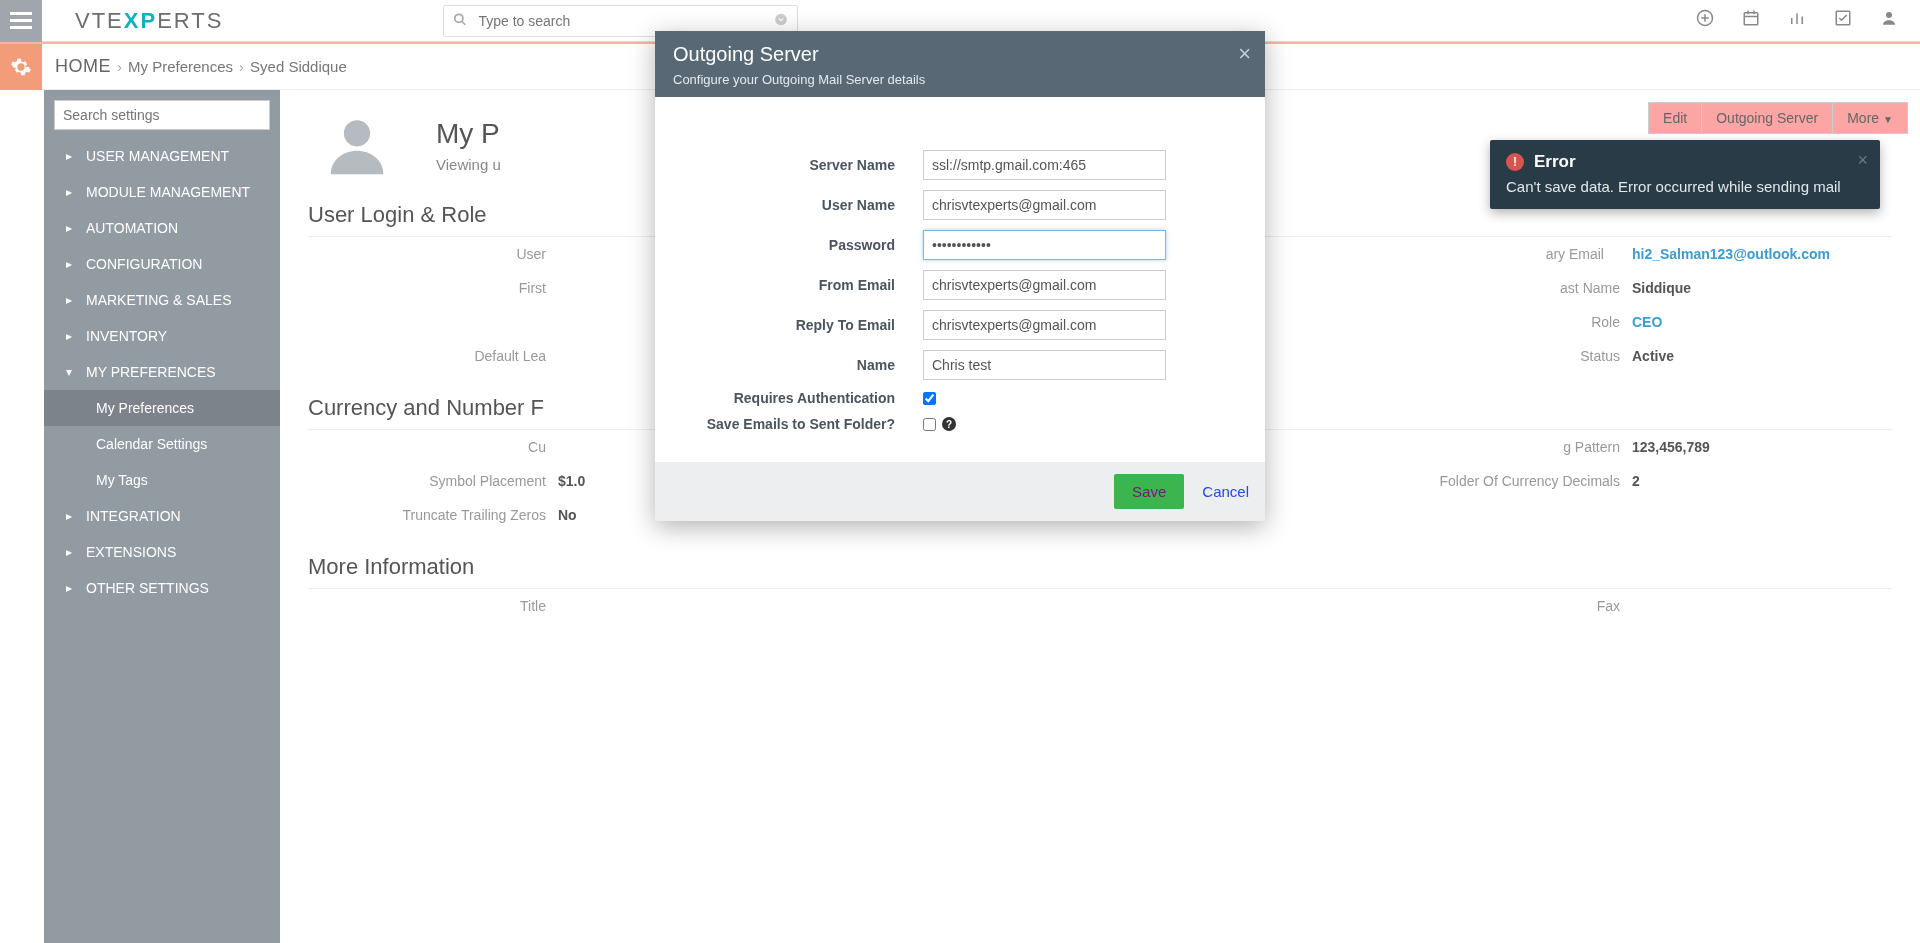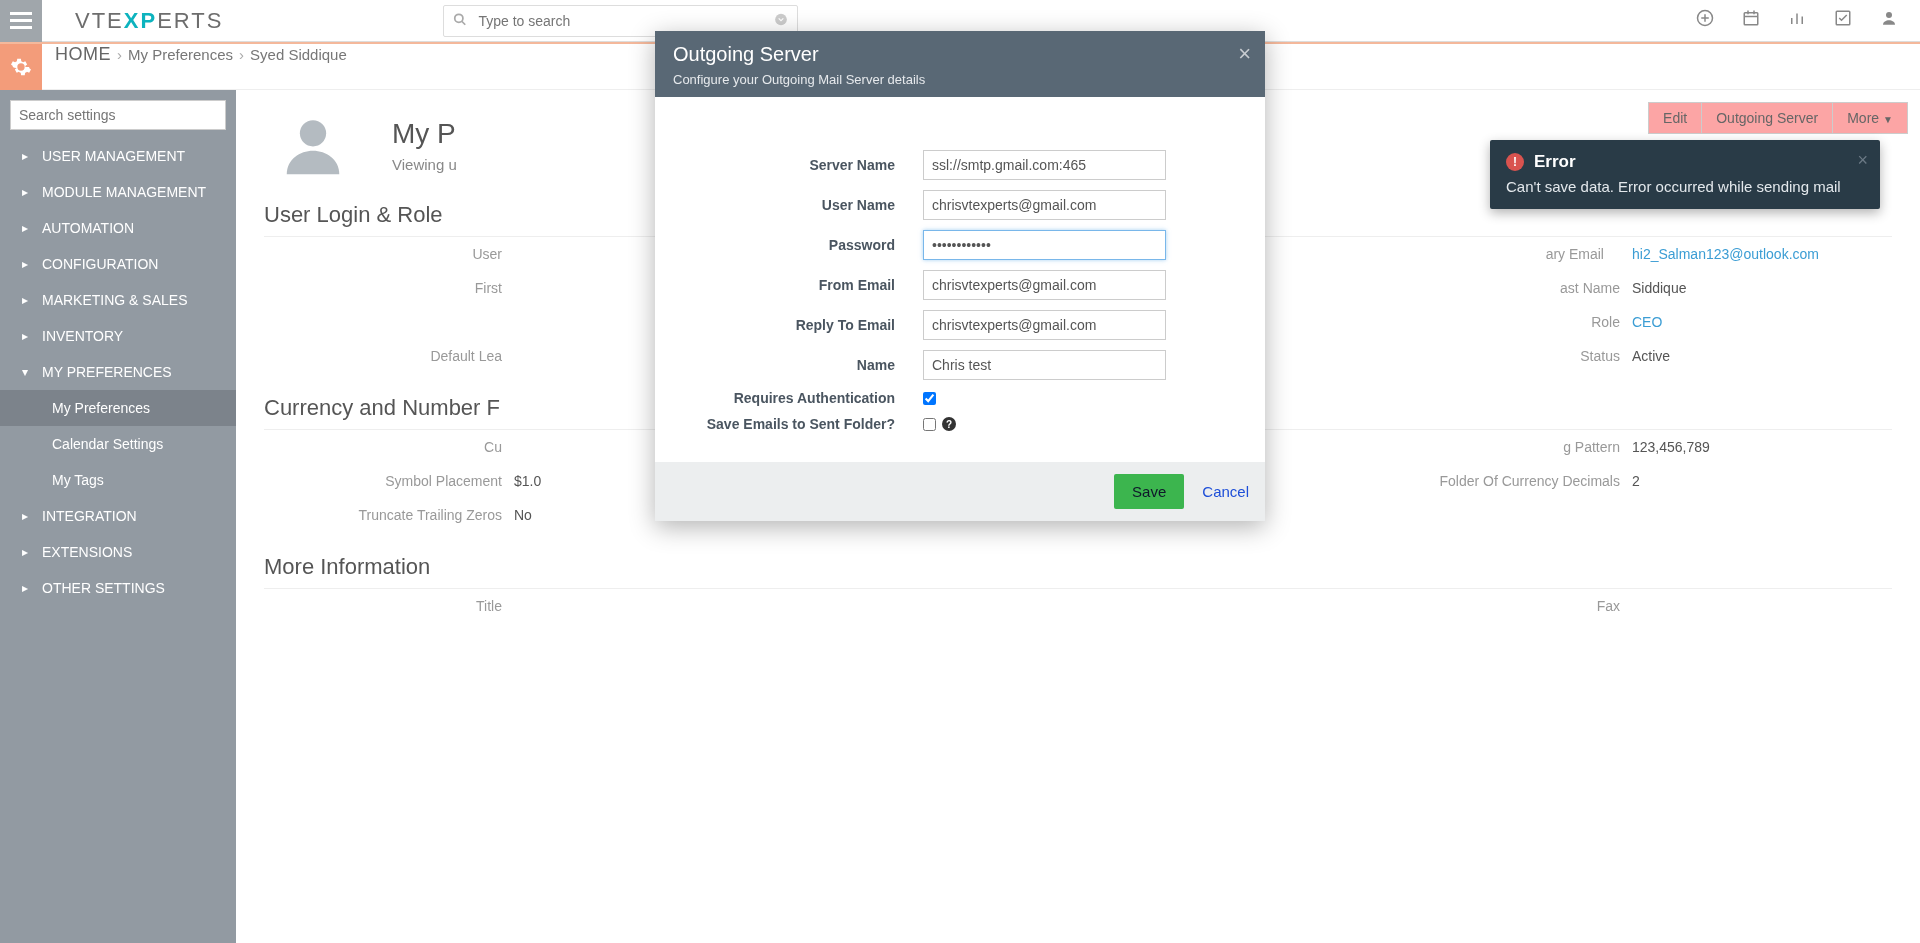--- a/index.html
+++ b/index.html
@@ -14,28 +14,28 @@
 .search-wrap { margin-left: 200px; position: relative; }
 .global-search { width: 355px; height: 32px; border: 1px solid #ddd; border-radius: 2px; padding: 0 34px 0 34px; font-size: 14px; color: #999; }
 .search-icon-left { position: absolute; left: 10px; top: 50%; transform: translateY(-50%); color: #aaa; font-size: 14px; }
 .search-icon-right { position: absolute; right: 10px; top: 50%; transform: translateY(-50%); color: #bbb; font-size: 14px; }
 .header-icons { margin-left: auto; display: flex; align-items: center; gap: 28px; padding-right: 22px; color: #888; }
 .header-icons span { font-size: 18px; cursor: pointer; }
 
 .orange-line { height: 2px; background: #f4b89b; }
 
 
-.crumb-row { height: 46px; display: flex; align-items: flex-start; border-bottom: 1px solid #eee; }
+.crumb-row { height: 46px; display: flex; align-items: center; border-bottom: 1px solid #eee; }
 .gear-btn { width: 42px; height: 46px; background: #f39c7a; display: flex; align-items: center; justify-content: center; color: #fff; font-size: 22px; }
 .crumb { margin-left: 13px; font-size: 15px; color: #777; display: flex; align-items: center; gap: 6px; }
 .crumb .home { font-weight: 400; font-size: 18px; color: #666; letter-spacing: 0.5px; }
 .crumb .sep { color: #aaa; }
 
 
-.layout { display: flex; height: calc(100vh - 90px); }
+.layout { display: flex; height: calc(100vh - 90px); margin-left: 44px; }
 
 
 .sidebar { width: 236px; background: #929aa2; flex-shrink: 0; padding-top: 10px; padding-bottom: 20px; overflow-y: auto; }
 .sidebar-search { margin: 0 10px 8px 10px; }
 .sidebar-search input { width: 100%; height: 30px; border: 1px solid #ccc; padding: 0 8px; font-size: 14px; }
 .side-item { display: flex; align-items: center; padding: 10px 14px 10px 22px; color: #fff; font-size: 14px; cursor: pointer; gap: 10px; }
 .side-item .caret { font-size: 12px; width: 10px; }
 .side-sub { padding: 10px 14px 10px 52px; color: #fff; font-size: 14px; cursor: pointer; }
 .side-sub.active { background: #7c838b; }
 
@@ -47,39 +47,39 @@
 .page-title { font-size: 28px; font-weight: 300; color: #555; margin-top: 16px; }
 .page-sub { font-size: 15px; color: #888; margin-top: 6px; }
 .action-row { margin-left: auto; display: flex; }
 .action-btn { border: 1px solid #ccc; background: #fca5a5; color: #666; padding: 7px 14px; font-size: 14px; cursor: pointer; }
 .action-btn + .action-btn { border-left: none; }
 .caret-dn { margin-left: 4px; font-size: 10px; }
 
 .section { margin-top: 22px; padding: 0 16px; }
 .sec-title { font-size: 22px; font-weight: 300; color: #555; padding-bottom: 8px; border-bottom: 1px solid #eee; }
 .field-label { width: 200px; text-align: right; color: #999; padding-right: 12px; font-size: 14px; }
-.field-val { color: #555; font-size: 14px; }
+.field-val { color: #555; font-size: 14px; font-weight: bold; }
 .field-val.link { color: #3b9dd4; }
 
 
 .modal-overlay { position: fixed; left: 0; top: 0; right: 0; bottom: 0; z-index: 100; display: flex; justify-content: center; align-items: flex-start; }
 .modal { width: 610px; margin-top: 31px; background: #fff; box-shadow: 0 6px 24px rgba(0,0,0,0.3); }
 .modal-header { background: #596875; color: #fff; padding: 12px 18px 10px 18px; position: relative; }
 .modal-title { font-size: 20px; font-weight: 400; }
 .modal-sub { font-size: 13px; margin-top: 6px; color: #e6e9ec; }
 .modal-close { position: absolute; right: 14px; top: 10px; color: #c8ccd0; font-size: 22px; cursor: pointer; }
 .modal-body { padding: 28px 30px 20px 30px; margin-top: 15px; }
 .form-row { display: flex; align-items: center; margin: 10px 0; }
 .form-label { width: 238px; text-align: right; padding-right: 28px; font-size: 14px; color: #4a5560; font-weight: 600; }
 .form-input { width: 243px; height: 30px; border: 1px solid #ccc; padding: 0 8px; font-size: 14px; color: #555; }
 .form-input.focused { border: 1px solid #79b7ea; box-shadow: 0 0 4px rgba(102,175,233,0.6); outline: none; }
 .form-check { margin-left: 0; }
 .help-icon { margin-left: 6px; display: inline-flex; align-items: center; justify-content: center; width: 14px; height: 14px; border-radius: 50%; background: #333; color: #fff; font-size: 10px; font-weight: bold; }
 .modal-footer { background: #eceeef; padding: 12px 16px; display: flex; justify-content: flex-end; align-items: center; gap: 18px; }
-.btn-save { background: #3cb54e; color: #0f172a; border: none; padding: 9px 18px; font-size: 15px; cursor: pointer; border-radius: 2px; }
+.btn-save { background: #3cb54e; color: #701a75; border: none; padding: 9px 18px; font-size: 15px; cursor: pointer; border-radius: 2px; }
 .btn-cancel { color: #1d4ed8; cursor: pointer; font-size: 15px; }
 
 
 .toast { position: fixed; top: 140px; right: 40px; width: 390px; background: #293b47; color: #fff; padding: 12px 16px 14px 16px; z-index: 200; border-radius: 2px; box-shadow: 0 4px 12px rgba(0,0,0,0.3); }
 .toast-title { display: flex; align-items: center; gap: 10px; font-size: 17px; font-weight: 600; margin-bottom: 6px; }
 .toast-close { position: absolute; right: 12px; top: 10px; color: #6b7985; font-size: 18px; cursor: pointer; }
 .toast-body { font-size: 15px; color: #e3e8ec; }
 .err-icon { display: inline-flex; width: 18px; height: 18px; background: #d9534f; border-radius: 50%; align-items: center; justify-content: center; color: #fff; font-size: 12px; font-weight: bold; }
 </style>
 </head>

